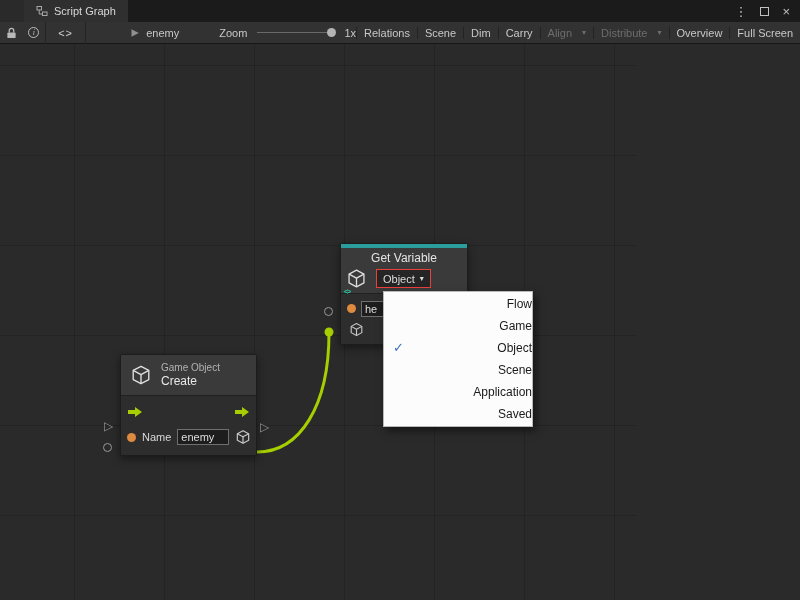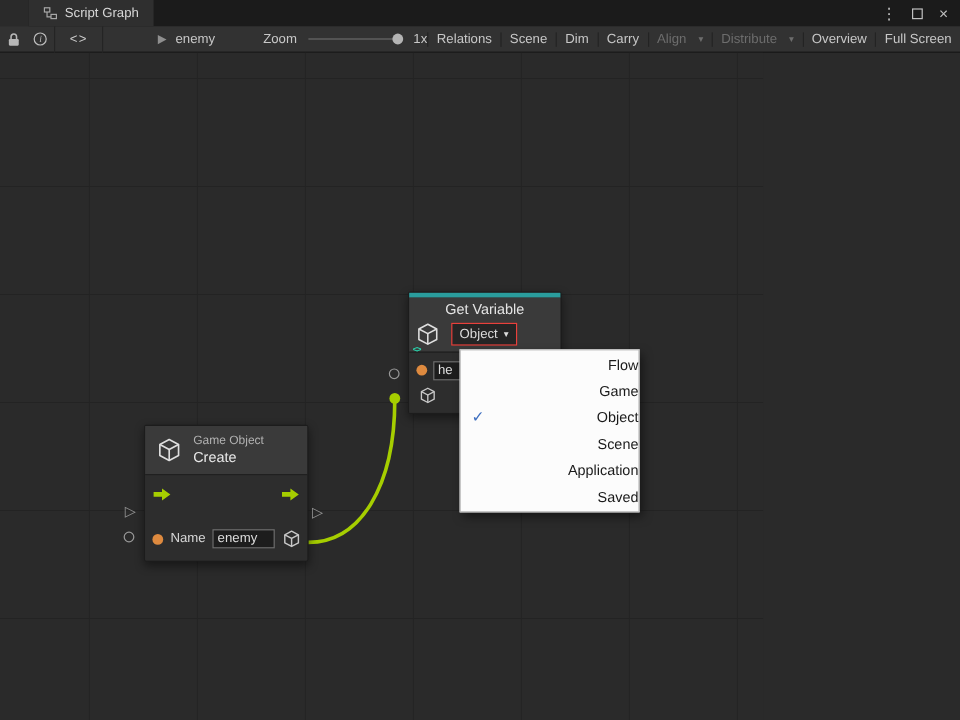--- a/index.html
+++ b/index.html
@@ -62,21 +62,21 @@
   .gv-field{width:46px;}
 
   
   .create-node{left:120px;top:310px;width:137px;}
   .create-header{display:flex;align-items:center;gap:9px;padding:7px 9px;background:#3a3a3a;}
   .create-texts{display:flex;flex-direction:column;gap:1px;}
   .create-category{font-size:10px;color:#b2b2b2;}
   .create-title{font-size:12px;color:#e8e8e8;}
   .create-body{border-top:1px solid #202020;background:#2d2d2d;padding:3px 0 5px;}
   .flow-row{display:flex;align-items:center;justify-content:space-between;height:25px;padding:0 6px;}
-  .name-row{display:flex;align-items:center;height:26px;padding:0 6px;gap:6px;margin-top:12px;}
+  .name-row{display:flex;align-items:center;height:26px;padding:0 6px;gap:6px;}
   .name-label{font-size:11px;color:#d8d8d8;}
   .name-field{width:52px;}
   .cube-out{margin-left:auto;}
 
   
   .ext-port{position:absolute;z-index:2;}
   .tri-port{font-size:12px;color:#929292;line-height:1;}
   .circle-port{width:9px;height:9px;border:1px solid #999;border-radius:50%;}
 
   

